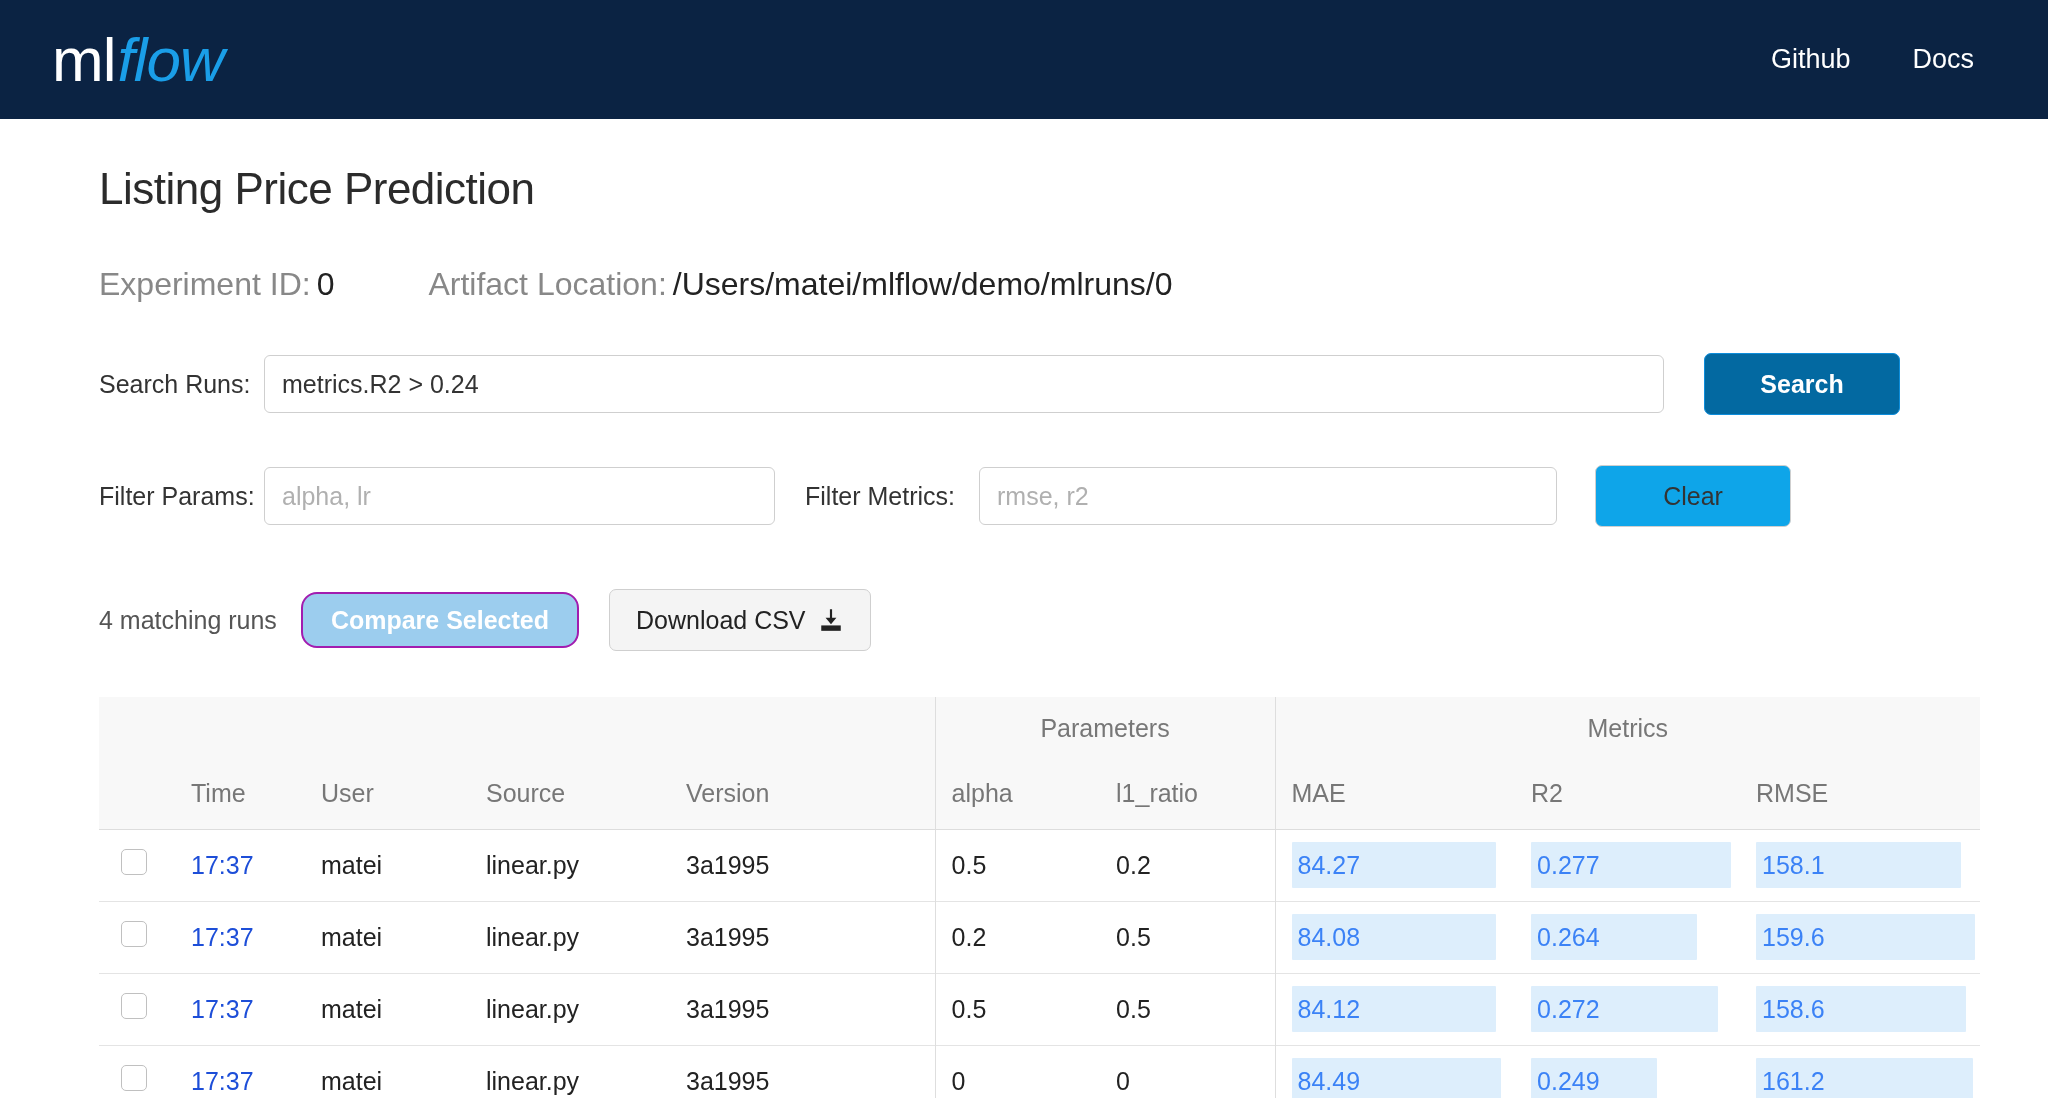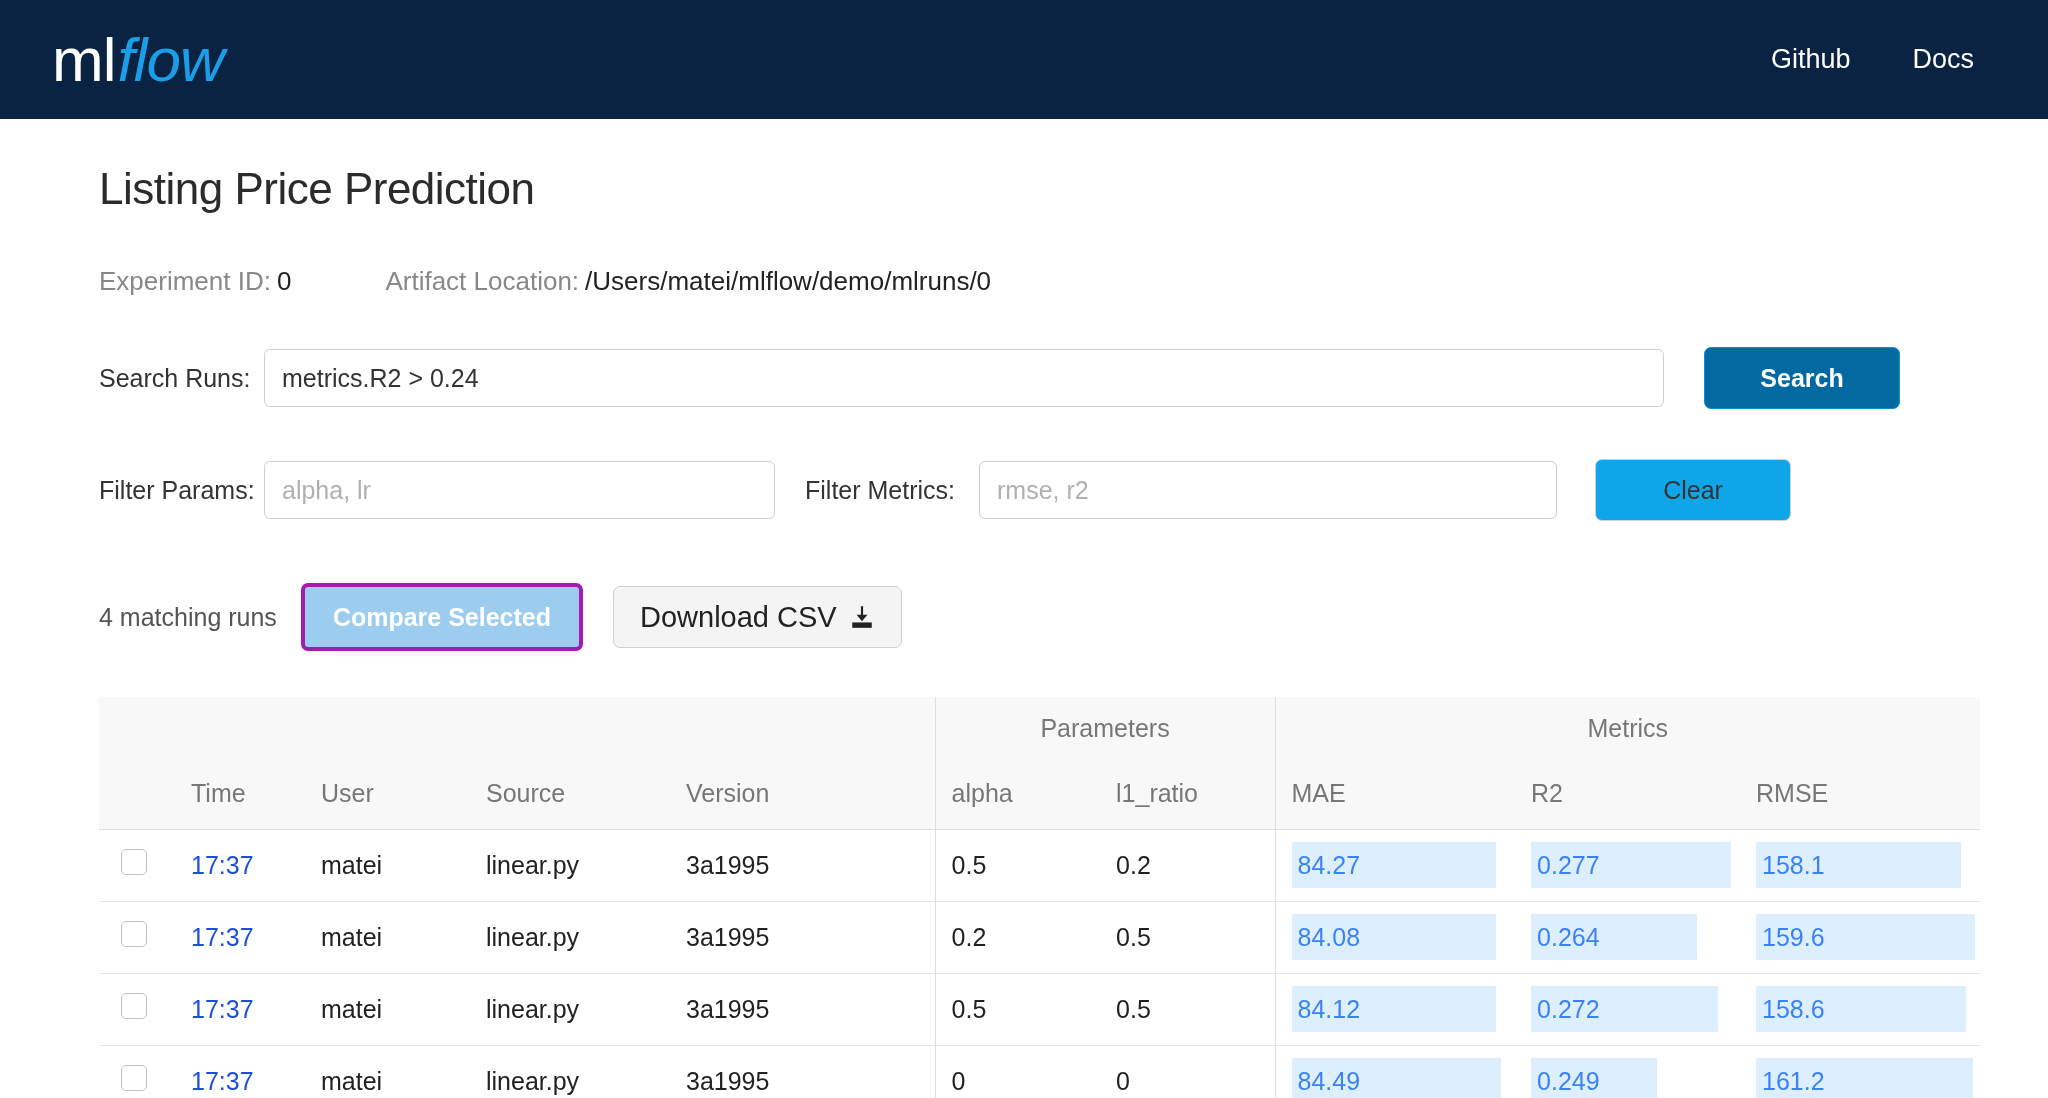--- a/index.html
+++ b/index.html
@@ -52,21 +52,21 @@
     font-weight: normal;
     color: #2b2b2b;
     margin: 45px 0 0 0;
     letter-spacing: -0.5px;
   }
 
   .meta-row {
     margin-top: 52px;
     display: flex;
     align-items: center;
-    font-size: 26px;
+    font-size: 32px;
     color: #333333;
   }
   .meta-label { color: #888888; }
   .meta-value { color: #222222; font-weight: 500; margin-left: 6px; }
   .meta-block-2 { margin-left: 94px; }
 
   
   .form-row {
     display: flex;
     align-items: center;
@@ -134,37 +134,37 @@
     margin-top: 62px;
   }
   .matching-runs {
     font-size: 25px;
     color: #555555;
     margin-right: 24px;
   }
   .btn-compare {
     background: #9ccdee;
     color: #ffffff;
-    border: 4px solid #a21caf;
+    border: 2px solid #a21caf;
     font-weight: bold;
-    height: 68px;
-    border-radius: 7px;
+    height: 56px;
+    border-radius: 16px;
     font-size: 25px;
     padding: 0 28px;
     cursor: default;
     display: inline-flex;
     align-items: center;
   }
   .btn-download {
     background: #f4f4f4;
     color: #222222;
     border: 1px solid #cfcfcf;
     height: 62px;
     border-radius: 7px;
-    font-size: 29px;
+    font-size: 25px;
     padding: 0 26px;
     margin-left: 30px;
     cursor: pointer;
     display: inline-flex;
     align-items: center;
     gap: 12px;
   }
   .dl-icon { display: inline-block; width: 26px; height: 26px; }
 
   

